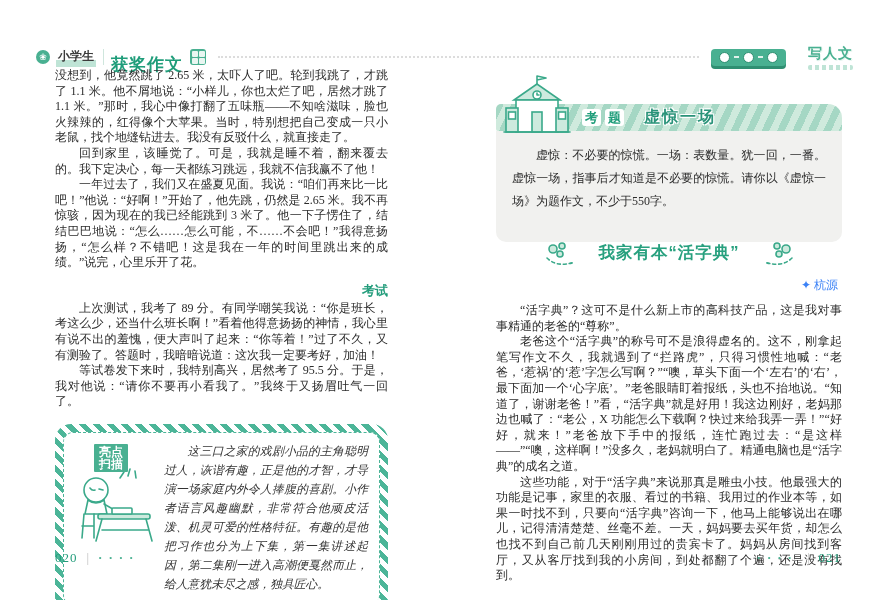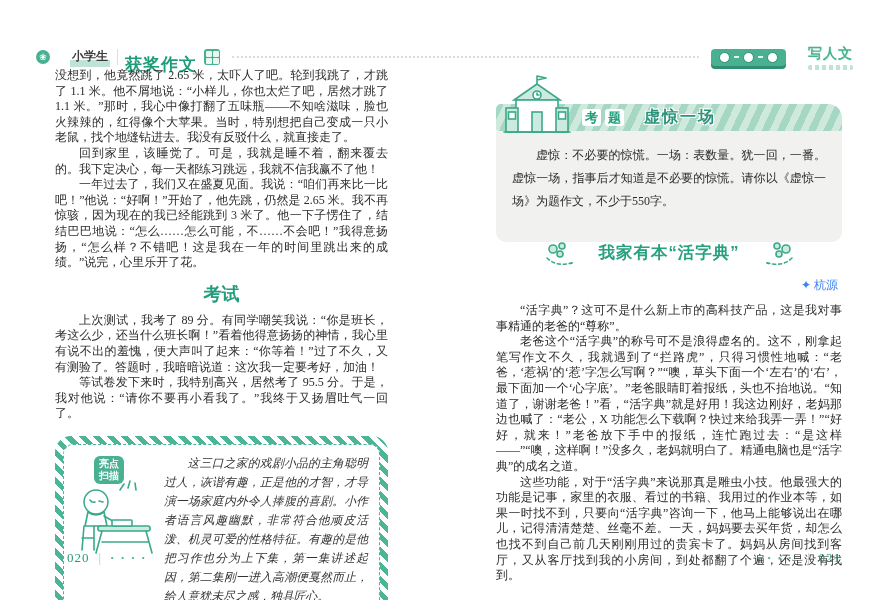--- a/index.html
+++ b/index.html
@@ -5,21 +5,21 @@
   * { margin:0; padding:0; box-sizing:border-box; }
   html,body { width:887px; height:600px; background:#ffffff; overflow:hidden;
     font-family:"Liberation Serif","DejaVu Serif",serif; color:#2b2b2b; }
   .spread { position:relative; width:887px; height:600px; background:#fff; }
 
   
   .header { position:absolute; top:38px; left:36px; right:34px; display:flex; align-items:center; }
   .logo-dot { width:14px; height:14px; border-radius:50%; background:#49b091; color:#fff;
     font-size:9px; line-height:14px; text-align:center; flex:0 0 auto;
     font-family:"DejaVu Sans",sans-serif; }
-  .brand-small { margin-left:20px; font-size:12px; color:#3c3c3c; font-weight:bold;
+  .brand-small { margin-left:6px; font-size:12px; color:#3c3c3c; font-weight:bold;
     background:linear-gradient(transparent 62%, #bfe4d6 62%); padding:0 2px 2px 2px; }
   .brand-sep { width:1px; height:16px; background:#cfe6dd; margin:0 7px; }
   .brand-main { font-size:17px; font-weight:bold; color:#1f9d7a; letter-spacing:1px;
     font-family:"Liberation Sans","DejaVu Sans",sans-serif;margin-top:15px; }
   .brand-seal { width:16px; height:16px; margin-left:7px; background:#49b091; border-radius:3px;
     display:grid; grid-template-columns:6px 6px; grid-template-rows:6px 6px; gap:1px;
     justify-content:center; align-content:center; }
   .brand-seal span { background:#e9f6f1; border-radius:1px; }
   .header-rule { flex:1; border-top:2px dotted #dcdcdc; margin:0 12px; height:0; }
   .dots-band { display:flex; align-items:center; gap:4px; background:#49b091;
@@ -33,30 +33,30 @@
     text-shadow:1px 1px 0 #e7f5ef; }
   .cat-badge .cat-stripes { margin-top:2px; height:5px; border-radius:2px;
     background:repeating-linear-gradient(90deg,#bfe4d6 0 4px, #ffffff 4px 7px); }
 
   
   .p { font-size:12px; line-height:15.6px; text-align:justify; text-indent:2em; }
   .p.flush { text-indent:0; }
 
   
   .page-left { position:absolute; left:55px; top:68px; width:333px; }
-  .sec-head { text-align:center; font-size:18px; font-weight:bold; color:#249d7c;
-    margin:11px 0 7px; font-family:"Liberation Sans","DejaVu Sans",sans-serif; }
+  .sec-head { text-align:right; font-size:13px; font-weight:bold; color:#249d7c;
+    margin:11px 0 1px; font-family:"Liberation Sans","DejaVu Sans",sans-serif; }
 
   .hl-outer { margin-top:14px; border-radius:16px; padding:8px;
     background:repeating-linear-gradient(45deg,#4cb598 0 5px,#ffffff 5px 10px); }
   .hl-inner { background:#fff; border:1.6px dashed #4cb598; border-radius:10px;
     display:flex; padding:9px 11px 10px 8px; }
   .hl-illu { position:relative; width:92px; flex:0 0 auto; }
   .hl-badge { position:absolute; top:2px; left:22px; background:#49b091; color:#fff;
-    border-radius:6px; padding:2px 5px; font-size:10px; line-height:12px; font-weight:bold;
+    border-radius:1px; padding:2px 5px; font-size:12px; line-height:12px; font-weight:bold;
     text-align:center; font-family:"Liberation Sans","DejaVu Sans",sans-serif; }
   .hl-badge:after { content:""; position:absolute; left:8px; bottom:-5px; border:5px solid transparent;
     border-top-color:#49b091; border-left-width:3px; border-right-width:3px; }
   .hl-text { flex:1; font-style:italic; font-size:11.8px; line-height:19px;
     text-indent:2em; text-align:justify; color:#333; }
 
   
   .page-right { position:absolute; left:496px; top:66px; width:346px; }
   .topic-box { position:relative; margin-top:38px; }
   .schoolhouse { position:absolute; top:-30px; left:6px; }
@@ -71,21 +71,21 @@
     text-shadow:-1px -1px 0 #fff, 1px -1px 0 #fff, -1px 1px 0 #fff, 1px 1px 0 #fff; }
   .topic-body { background:#f1f1ef; border-radius:0 0 10px 10px; padding:13px 16px 29px;
     font-size:12px; line-height:23px; text-indent:2em; text-align:justify; }
 
   .essay-title-row { display:flex; align-items:flex-start; justify-content:center; gap:20px; }
   .essay-title { font-size:16.5px; font-weight:bold; color:#27a07e; letter-spacing:1px;
     font-family:"Liberation Sans","DejaVu Sans",sans-serif; }
   .author-row { text-align:right; color:#3b82f6; font-size:12px; margin:9px 4px 9px 0; }
 
   
-  .footer { position:absolute; bottom:34px; font-size:13px; color:#249d7c; display:flex; align-items:flex-end;margin-left:12px; }
+  .footer { position:absolute; bottom:34px; font-size:13px; color:#249d7c; display:flex; align-items:flex-end; }
   .footer.fl { left:55px; } .footer.fr { right:46px; }
   .f-sep { color:#c0c0c0; margin:0 9px; }
   .f-dots { letter-spacing:6px; font-weight:bold; color:#49b091; }
   .f-num { letter-spacing:1px; }
 
   svg .ln { fill:none; stroke:#3aa98a; stroke-width:1.6; stroke-linecap:round; stroke-linejoin:round; }
   svg .fl { fill:#cdeade; stroke:#3aa98a; stroke-width:1.6; }
   svg .wh { fill:#ffffff; stroke:#3aa98a; stroke-width:1.6; }
 </style>
 </head>

